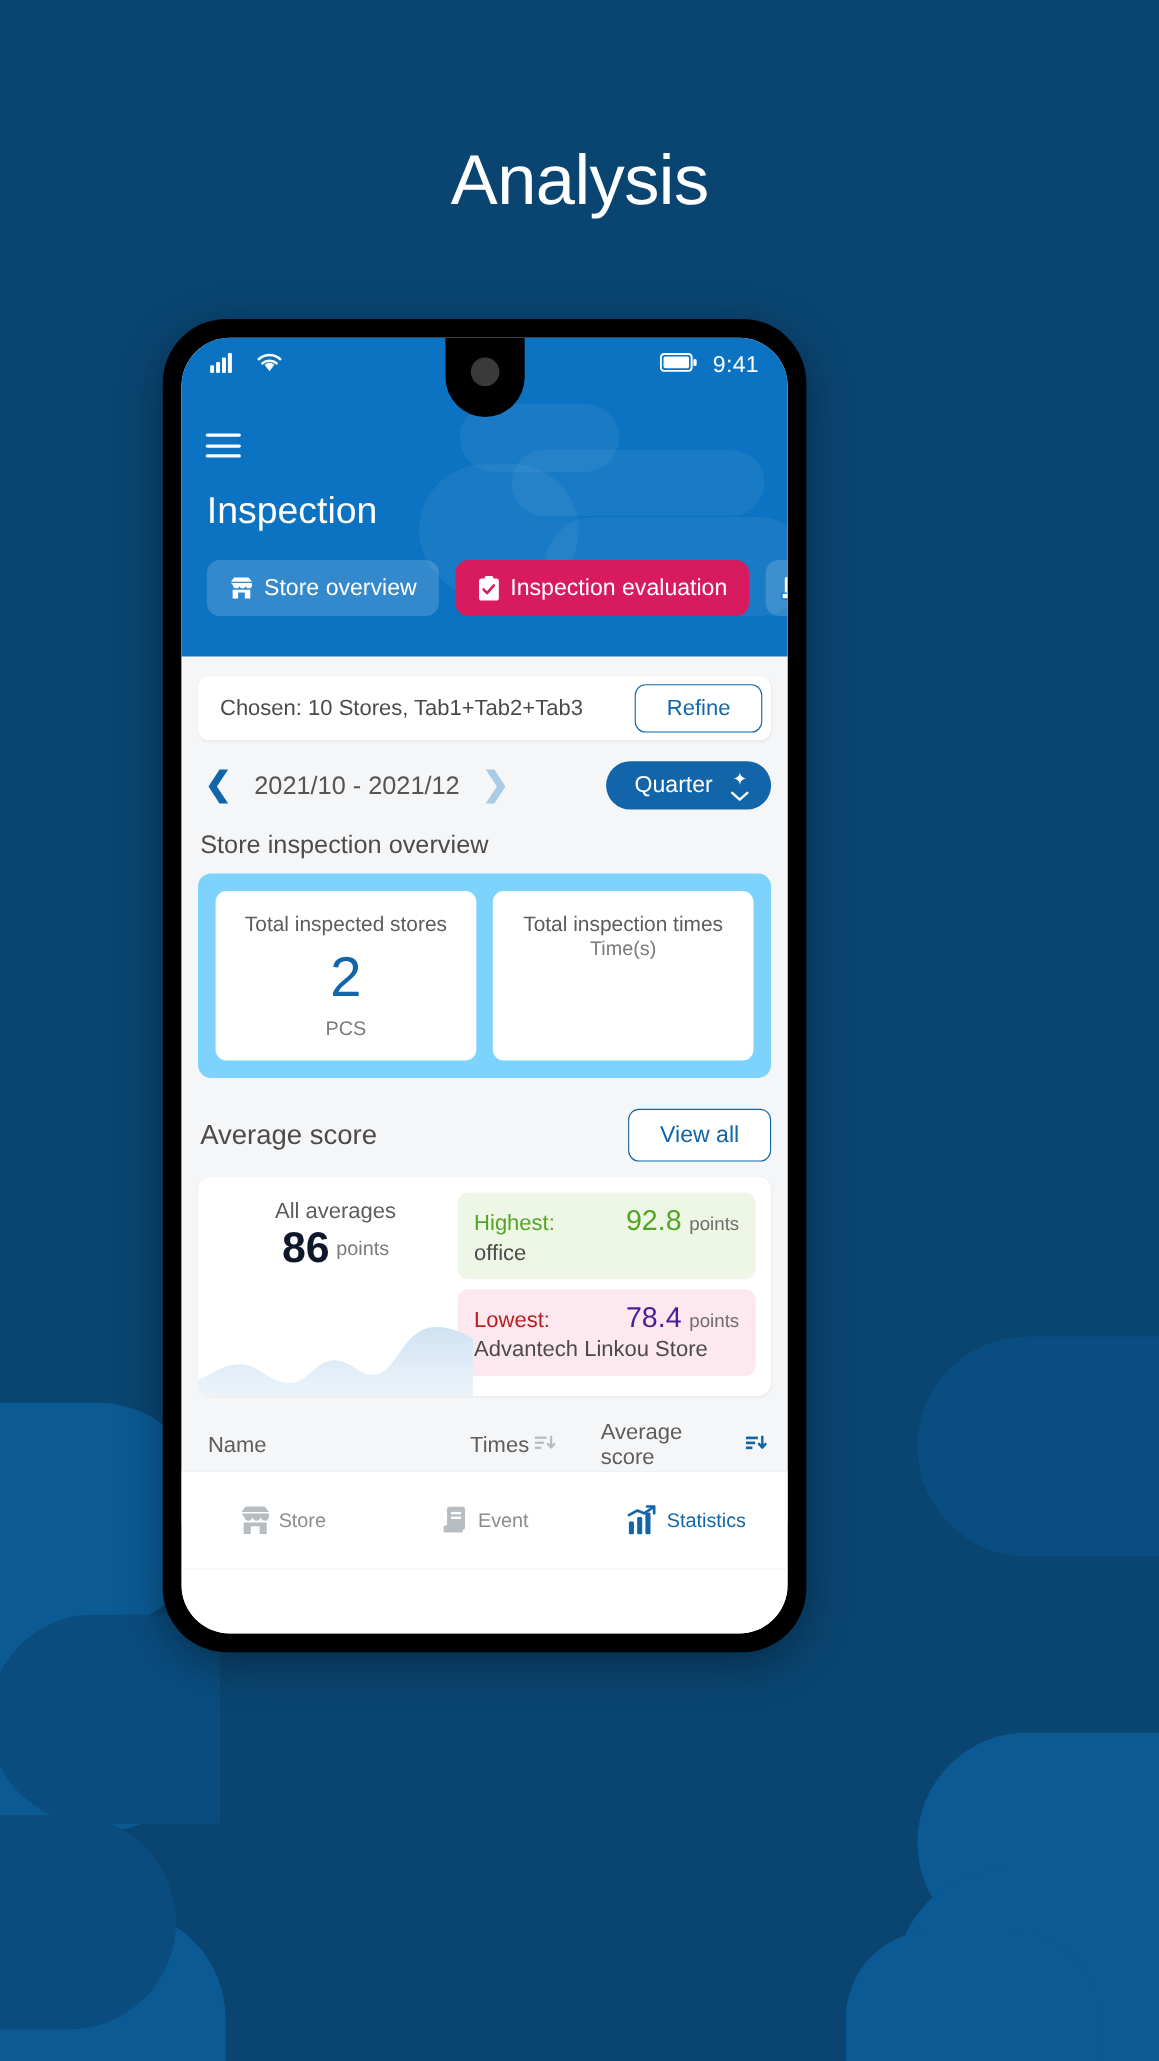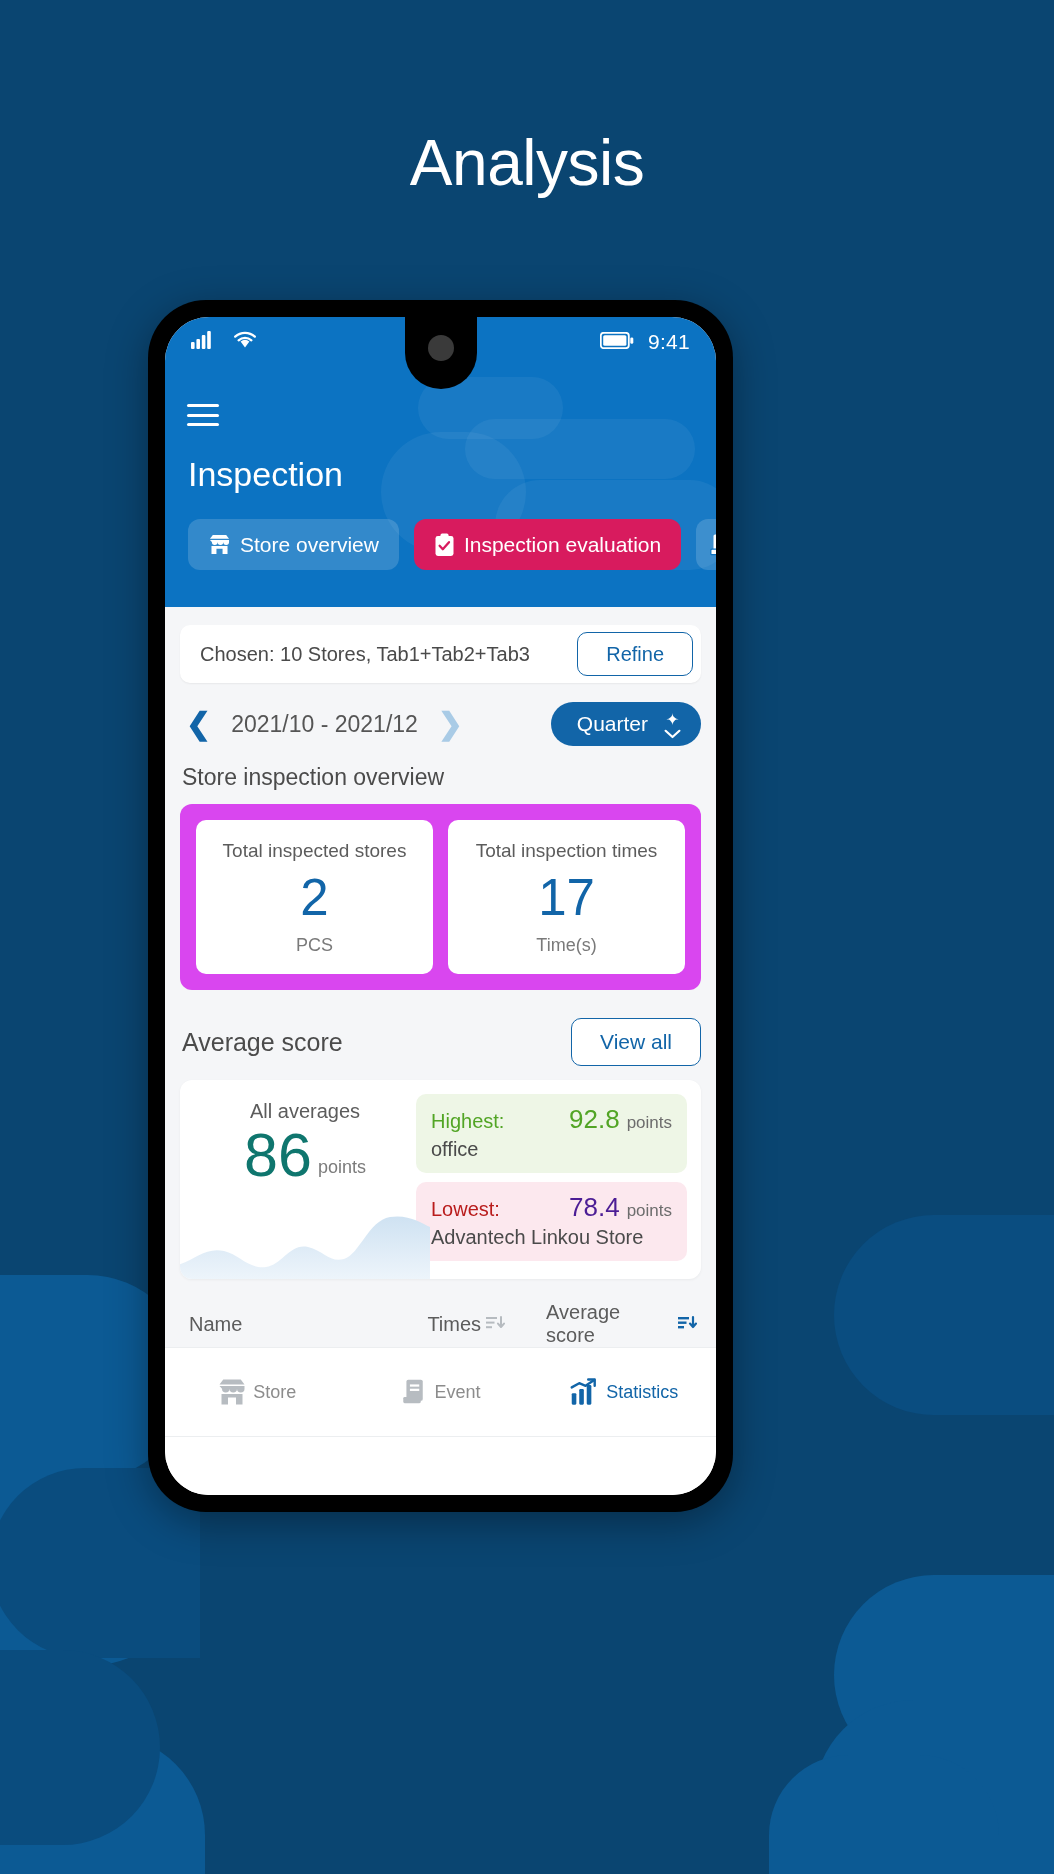--- a/index.html
+++ b/index.html
@@ -32,21 +32,21 @@
   .page-title {
     position: absolute; top: 126px; left: 0; width: 100%;
     text-align: center;
     font-size: 64px; font-weight: 400; color: #ffffff;
     letter-spacing: -0.5px;
   }
 
   
   .phone {
     position: absolute;
-    left: 148px; top: 300px;
+    left: 148px; top: 290px;
     width: 585px; height: 1212px;
     background: #000;
     border-radius: 58px;
     box-shadow: 0 10px 40px rgba(0,0,0,.35);
   }
   .screen {
     position: absolute;
     left: 17px; top: 17px;
     width: 551px; height: 1178px;
     background: #fff;
@@ -167,21 +167,21 @@
   }
   .quarter-btn .caret { font-size: 16px; }
 
   .section-label {
     margin: 18px 15px 0 17px;
     font-size: 23px; color: #4b4b4b;
   }
 
   .overview-card {
     margin: 13px 15px 0 15px;
-    background: #d946ef;
+    background: #7dd3fc;
     border-radius: 12px;
     padding: 16px;
     display: flex; gap: 15px;
   }
   .stat-card {
     flex: 1;
     background: #fff;
     border-radius: 10px;
     padding: 20px 8px 18px;
     text-align: center;
@@ -209,21 +209,21 @@
     background: #fff;
     border-radius: 12px;
     display: flex;
     padding: 14px 14px 18px 14px;
     overflow: hidden;
     box-shadow: 0 1px 3px rgba(0,0,0,.05);
   }
   .avg-left { width: 222px; position: relative; text-align: center; padding-top: 6px; }
   .avg-left-title { font-size: 20px; color: #5c5c5c; }
   .avg-num-row { display:flex; align-items: flex-end; justify-content:center; gap: 6px; margin-top: 2px; }
-  .avg-num { font-size: 61px; color: #0f766e; line-height: 1; }
+  .avg-num { font-size: 39px; color: #0f172a; line-height: 1; font-weight: bold; }
   .avg-pts { font-size: 18px; color: #7b7b7b; padding-bottom: 8px; }
   .avg-wave { position: absolute; left: -16px; bottom: -20px; width: 252px; height: 74px; }
 
   .avg-right { flex: 1; display: flex; flex-direction: column; gap: 9px; }
   .pill {
     border-radius: 10px;
     padding: 10px 15px 12px 15px;
   }
   .pill.high { background: #eef6e6; }
   .pill.low  { background: #fce8ee; }
@@ -412,21 +412,20 @@
       <div class="section-label">Store inspection overview</div>
 
       <div class="overview-card">
         <div class="stat-card">
           <div class="stat-title">Total inspected stores</div>
           <div class="stat-value">2</div>
           <div class="stat-unit">PCS</div>
         </div>
         <div class="stat-card">
           <div class="stat-title">Total inspection times</div>
-          <div class="stat-value">17</div>
           <div class="stat-unit">Time(s)</div>
         </div>
       </div>
 
       <div class="avg-head">
         <span class="avg-title">Average score</span>
         <button class="viewall-btn">View all</button>
       </div>
 
       <div class="avg-card">

